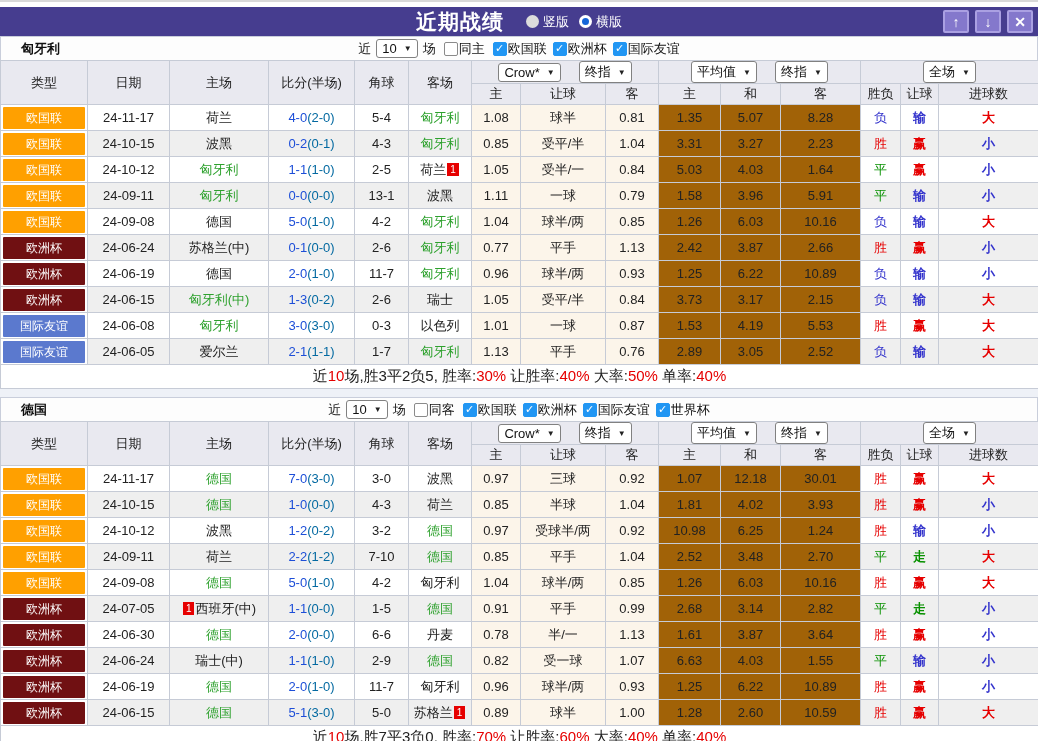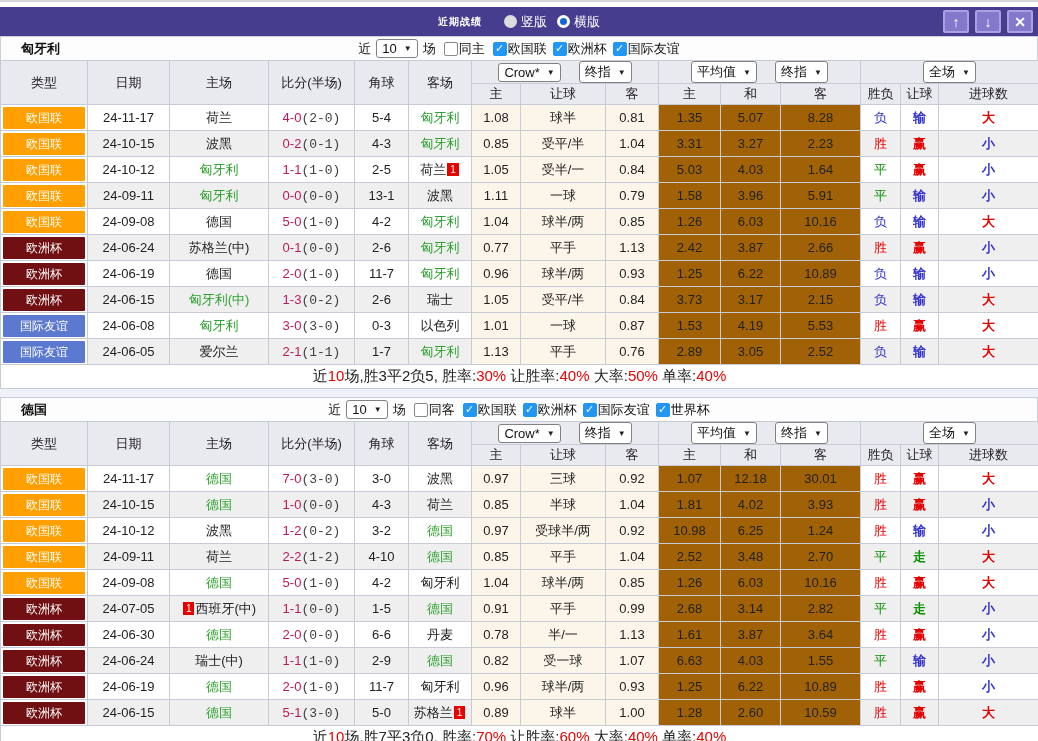--- a/index.html
+++ b/index.html
@@ -9,21 +9,21 @@
     font-family:"Liberation Sans","DejaVu Sans",sans-serif;
     font-size:13px; color:#222;
   }
   .top-strip { height:7px; background:#fff; border-top:2px solid #d9d9d9; }
 
   
   .title-bar {
     height:29px; background:#463d8f; color:#fff;
     display:flex; align-items:center; justify-content:center; position:relative;
   }
-  .title-text { font-weight:bold; font-size:10px; letter-spacing:1px; margin-right:12px; }
+  .title-text { font-weight:bold; font-size:21px; letter-spacing:1px; margin-right:12px; }
   .radio-opt { display:inline-flex; align-items:center; gap:4px; margin-left:10px; font-size:13px; cursor:pointer; }
   .radio { width:13px; height:13px; border-radius:50%; background:#dcdcdc; display:inline-block; position:relative; }
   .radio.selected { background:#fff; }
   .radio.selected::after { content:""; position:absolute; inset:3px; border-radius:50%; background:#1565d8; }
   .title-buttons { position:absolute; right:5px; top:3px; display:flex; gap:6px; }
   .tb-btn {
     width:26px; height:23px; background:#8478cc; border:2px solid #aaa0e2; border-radius:2px;
     color:#fff; font-weight:bold; font-size:14px; line-height:1; cursor:pointer; padding:0;
     display:flex; align-items:center; justify-content:center;
   }
@@ -57,22 +57,22 @@
   thead th { background:#e9e9f0; font-weight:normal; color:#222; height:21px; }
   thead tr.group th { height:22px; }
   tbody td { height:26px; background:#fff; }
   tbody tr.even td { background:#efefef; }
   tbody td.cream, tbody tr.even td.cream { background:#fcf5ea; }
   tbody td.lblue, tbody tr.even td.lblue { background:#a16207; }
   td.type-cell { padding:0; background:#fff !important; }
   .type-chip { margin:1px 2px; height:22px; line-height:22px; color:#fff; font-size:12px; border-radius:1px; }
   .grp-selects { display:flex; align-items:center; justify-content:center; gap:12px; }
   .team-green { color:#2da12d; }
-  .score-main { color:#be185d; }
-  .score-half { color:#404040;font-family:Liberation Mono, monospace; }
+  .score-main { color:#1d4ed8; }
+  .score-half { color:#0369a1; }
   .badge-1 {
     display:inline-block; background:#e60000; color:#fff; font-size:10px; line-height:13px;
     padding:0 3px; margin:0 1px; vertical-align:1px;
   }
   .c-win { color:#e60000; }
   .c-draw { color:#089100; }
   .c-lose { color:#3333cc; }
   td.bold-res { font-weight:bold; }
   tfoot td { height:24px; background:#fff; font-size:15px; color:#222; }
   tfoot .red { color:#e60000; }
@@ -570,21 +570,21 @@
         <td class="c-lose bold-res">输</td>
         <td class="c-lose bold-res">小</td>
       </tr>
       <tr class="even">
         <td class="type-cell">
           <div class="type-chip" style="background: rgb(255, 160, 0);">欧国联</div>
         </td>
         <td>24-09-11</td>
         <td><span>荷兰</span></td>
         <td><span class="score-main">2-2</span><span class="score-half">(1-2)</span></td>
-        <td>4-10</td>
+        <td>7-10</td>
         <td><span class="team-green">德国</span></td>
         <td class="cream">0.85</td>
         <td class="cream">平手</td>
         <td class="cream">1.04</td>
         <td class="lblue">2.52</td>
         <td class="lblue">3.48</td>
         <td class="lblue">2.70</td>
         <td class="c-draw">平</td>
         <td class="c-draw bold-res">走</td>
         <td class="c-win bold-res">大</td>

